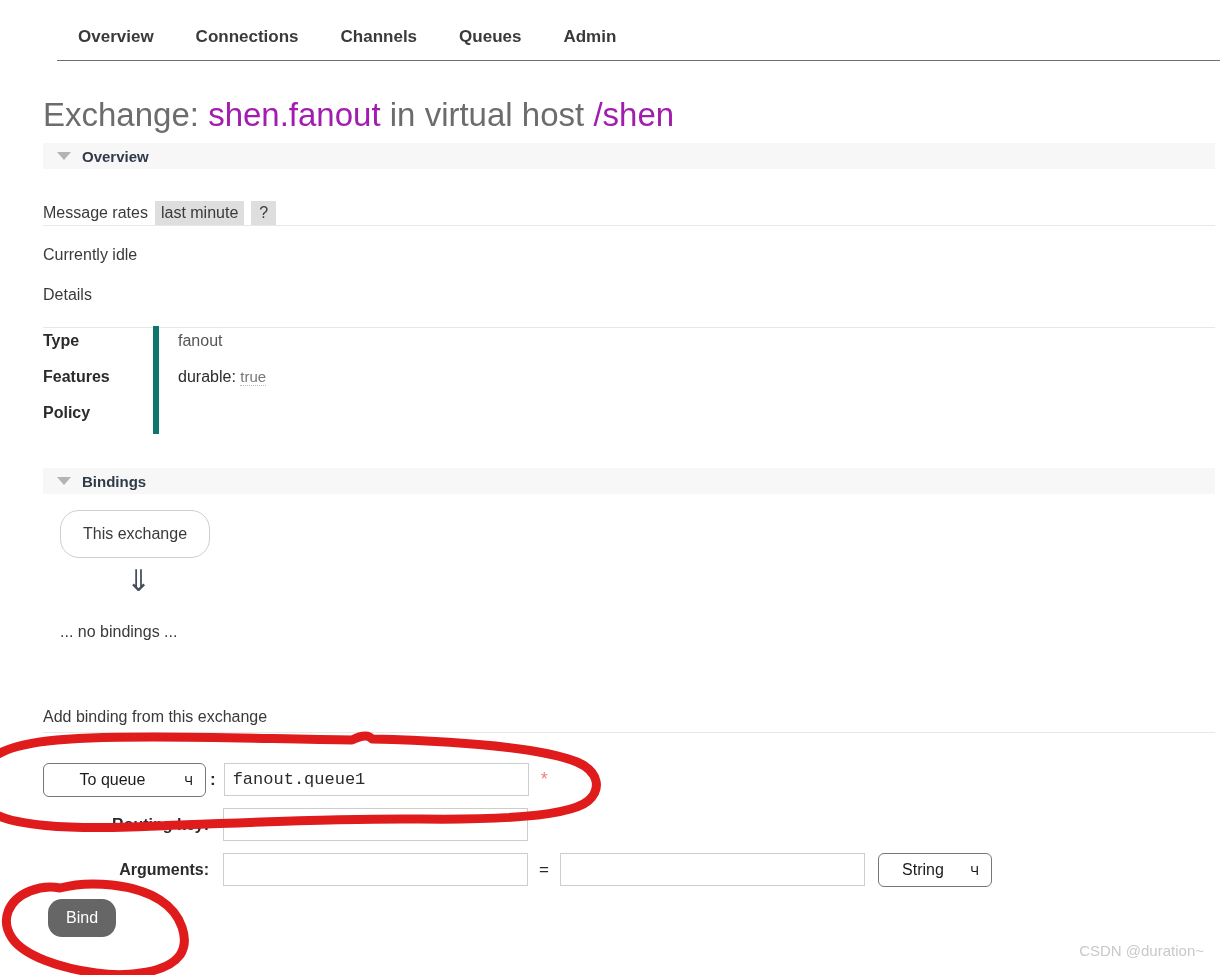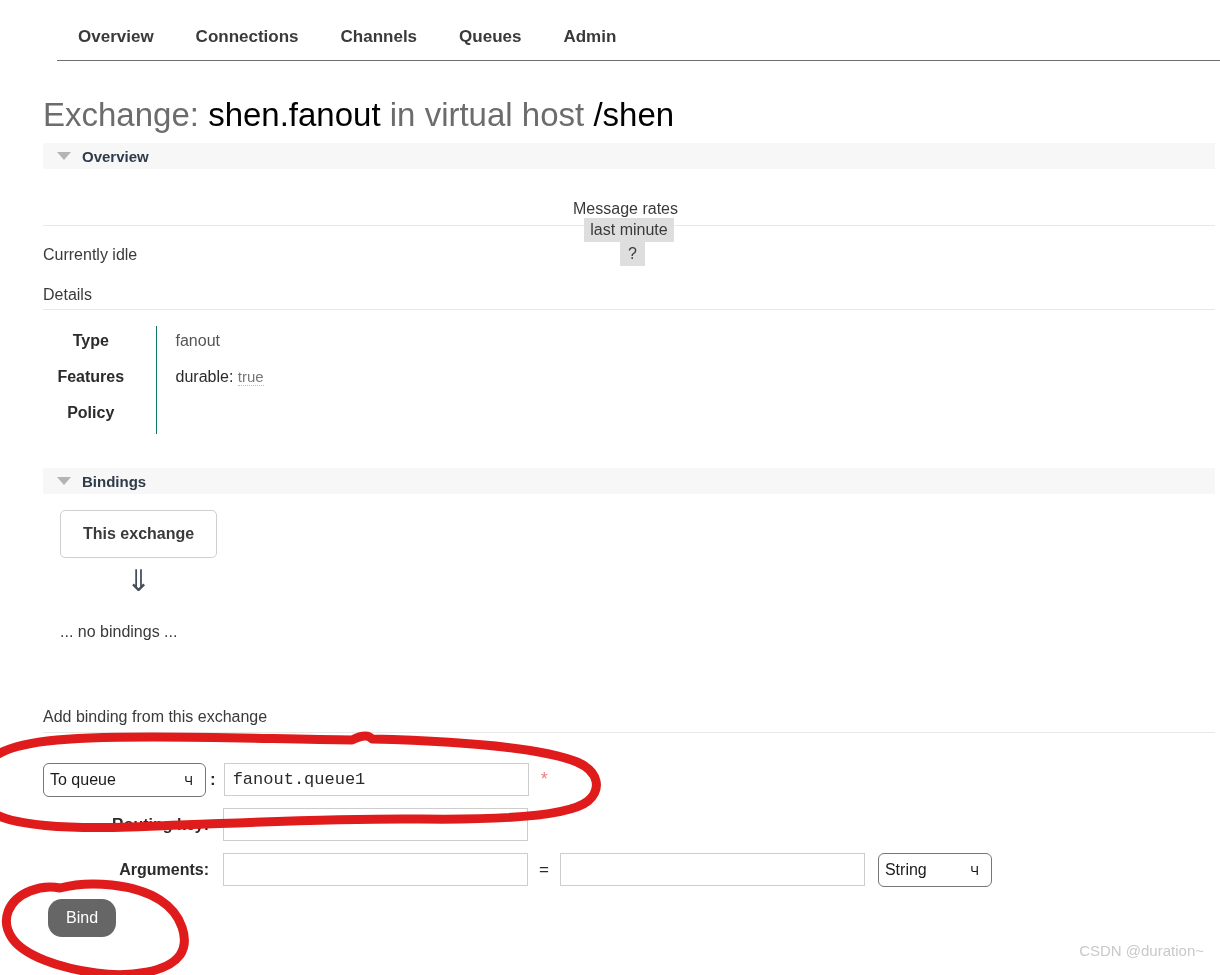--- a/index.html
+++ b/index.html
@@ -56,21 +56,21 @@
   .page-title {
     position: absolute;
     left: 43px; top: 93px;
     font-size: 33px;
     line-height: 44px;
     color: #6c6c6c;
     font-weight: normal;
     white-space: nowrap;
   }
   .page-title .strong {
-    color: #000000;
+    color: #a21caf;
   }
 
   
   .sect-head {
     position: absolute;
     left: 43px;
     width: 1172px;
     height: 26px;
     background: #f7f7f7;
     display: flex;
@@ -93,21 +93,20 @@
 
   
   .rates-row {
     position: absolute;
     left: 43px; top: 200px;
     width: 1172px;
     height: 26px;
     border-bottom: 1px solid #e8e8e8;
     display: flex;
     align-items: center;
-    flex-direction: column;
   }
   .rates-label {
     font-size: 16px;
     color: #3a3a3a;
     margin-right: 7px;
   }
   .chip {
     background: #dedede;
     color: #3a3a3a;
     font-size: 16px;
@@ -124,44 +123,44 @@
     left: 43px; top: 246px;
     font-size: 16px;
     color: #3a3a3a;
   }
   .details-head {
     position: absolute;
     left: 43px; top: 286px;
     width: 1172px;
     font-size: 16px;
     color: #3a3a3a;
-    padding-bottom: 5px;
+    padding-bottom: 23px;
     border-bottom: 1px solid #e8e8e8;
   }
 
   
   .details-table {
     position: absolute;
     left: 43px; top: 326px;
     border-collapse: collapse;
   }
   .details-table td {
     padding: 0;
     vertical-align: top;
   }
   .dt-key {
     width: 113px;
-    text-align: center;
+    text-align: left;
     font-size: 16px;
     font-weight: bold;
     color: #2b2b2b;
     padding-right: 17px !important;
     padding-top: 6px !important;
     padding-bottom: 6px !important;
-    border-right: 1px solid #0f766e;
+    border-right: 6px solid #0f766e;
     height: 36px;
   }
   .dt-val {
     font-size: 16px;
     color: #555555;
     padding-left: 19px !important;
     padding-top: 6px !important;
     padding-bottom: 6px !important;
     height: 36px;
   }
@@ -173,27 +172,26 @@
     color: #777777;
     font-size: 15px;
     border-bottom: 1px dotted #bbbbbb;
   }
 
   
   .exchange-box {
     position: absolute;
     left: 60px; top: 510px;
     border: 1px solid #cfcfcf;
-    border-radius: 5px;
+    border-radius: 19px;
     padding: 14px 22px;
     font-size: 16px;
     color: #3a3a3a;
     background: #ffffff;
     cursor: pointer;
-    font-weight: bold;
   }
   .down-arrow {
     position: absolute;
     left: 126px; top: 566px;
     font-size: 30px;
     line-height: 30px;
     color: #444e5a;
   }
   .no-bindings {
     position: absolute;
@@ -233,20 +231,21 @@
     font-family: "Liberation Sans", sans-serif;
     font-size: 16px;
     color: #1b1b1b;
     background: #ffffff;
     border: 1px solid #767676;
     border-radius: 6px;
     padding: 5px 6px;
     height: 34px;
     cursor: pointer;
     appearance: none;
+    text-align: center;
     -webkit-appearance: none;
   }
   .sel-wrap {
     position: relative;
     display: inline-block;
   }
   .sel-wrap .chev {
     position: absolute;
     right: 13px; top: 50%;
     transform: translateY(-50%);

